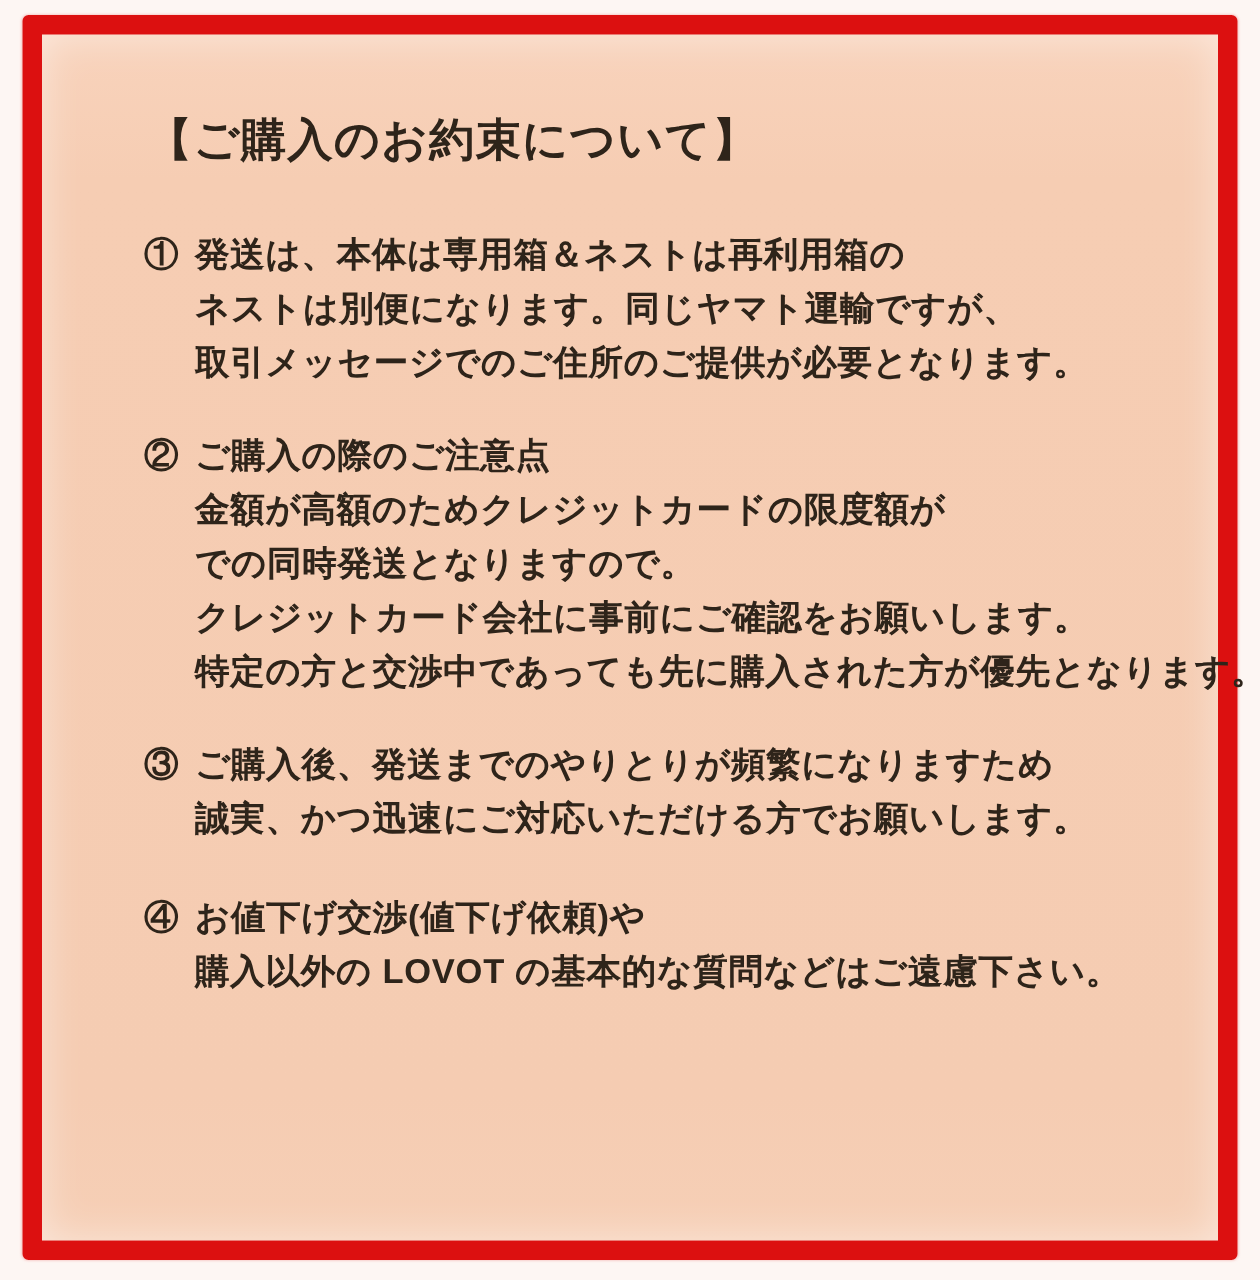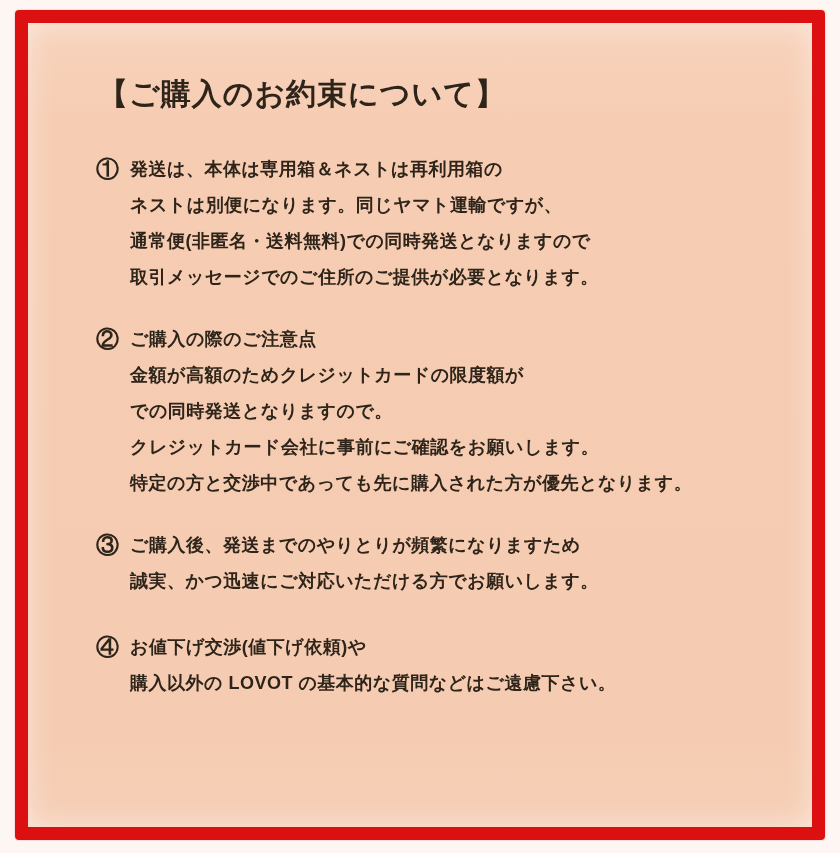--- a/index.html
+++ b/index.html
@@ -51,21 +51,21 @@
   .marker {
     flex: 0 0 34px;
     font-size: 23px;
     line-height: 36px;
     font-weight: bold;
   }
   .lines {
     flex: 1 1 auto;
   }
   .line {
-    font-size: 18px;
+    font-size: 23px;
     line-height: 36px;
     letter-spacing: 0.5px;
     white-space: nowrap;
   }
   
   .section:nth-child(2) .line:nth-child(7) {
     margin-left: -12px;
   }
   .section:nth-child(3) { margin-bottom: 30px; }
 </style>
@@ -74,21 +74,20 @@
 
 <div class="card">
   <div class="card-inner">
     <h1 class="doc-title">【ご購入のお約束について】</h1>
     <div class="sections" id="sections">
         <div class="section">
           <span class="marker">①</span>
           <div class="lines">
             <div class="line">発送は、本体は専用箱＆ネストは再利用箱の</div>
             <div class="line">ネストは別便になります。同じヤマト運輸ですが、</div>
-            <div class="line">通常便(非匿名・送料無料)での同時発送となりますので</div>
             <div class="line">取引メッセージでのご住所のご提供が必要となります。</div>
           </div>
         </div>
         <div class="section">
           <span class="marker">②</span>
           <div class="lines">
             <div class="line">ご購入の際のご注意点</div>
             <div class="line">金額が高額のためクレジットカードの限度額が</div>
             <div class="line">での同時発送となりますので。</div>
             <div class="line">クレジットカード会社に事前にご確認をお願いします。</div>

